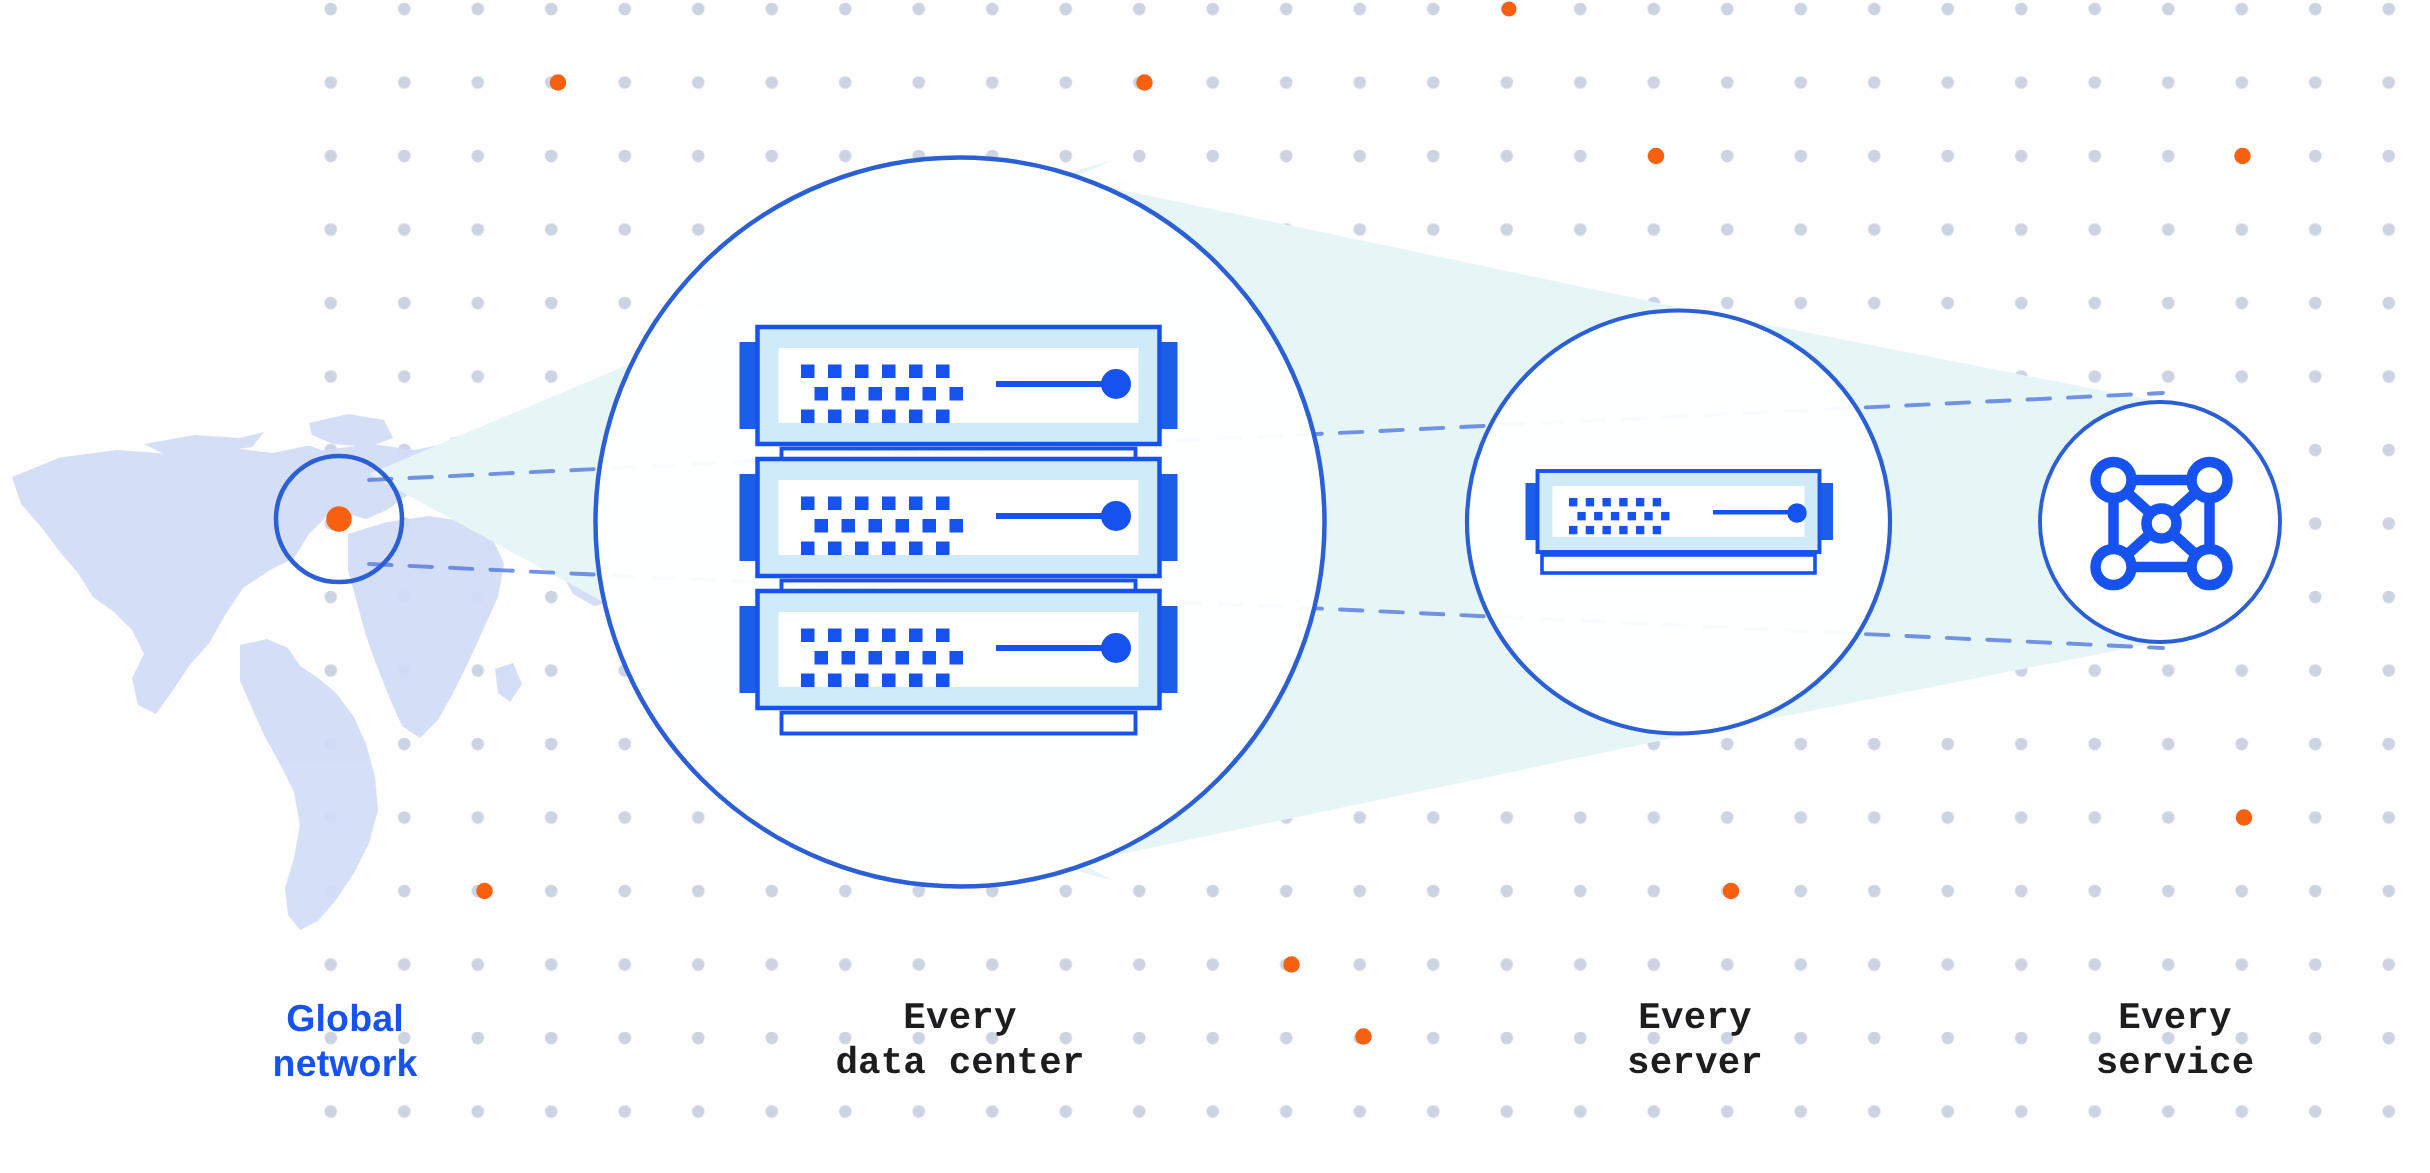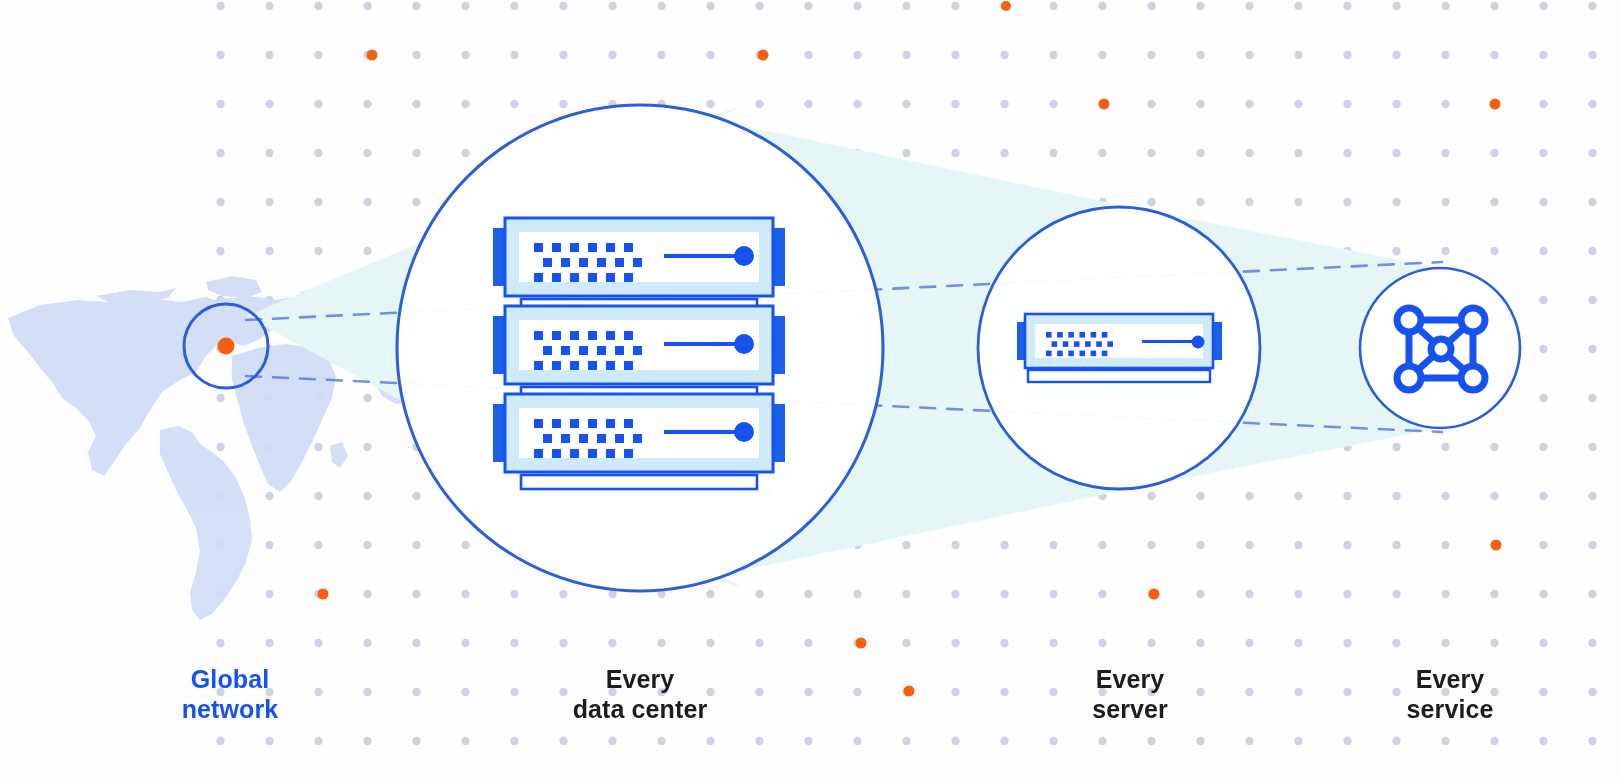--- a/index.html
+++ b/index.html
@@ -27,21 +27,21 @@
   .label {
     position: absolute;
     text-align: center;
     font-family: "Liberation Sans", sans-serif;
     font-size: 25px;
     font-weight: 700;
     line-height: 30px;
     letter-spacing: 0.1px;
     white-space: pre-line;
   }
-  .label.dark { color: #1d1d1f; }
+  .label.dark { color: #1d1d1f; font-family: Liberation Mono, monospace; }
   .label.blue { color: #1652f0; }
 
   #label-global   { left: 130px;  top: 664px; width: 200px; }
   #label-dc       { left: 540px;  top: 664px; width: 200px; }
   #label-server   { left: 1030px; top: 664px; width: 200px; }
   #label-service  { left: 1350px; top: 664px; width: 200px; }
 </style>
 </head>
 <body>
 

